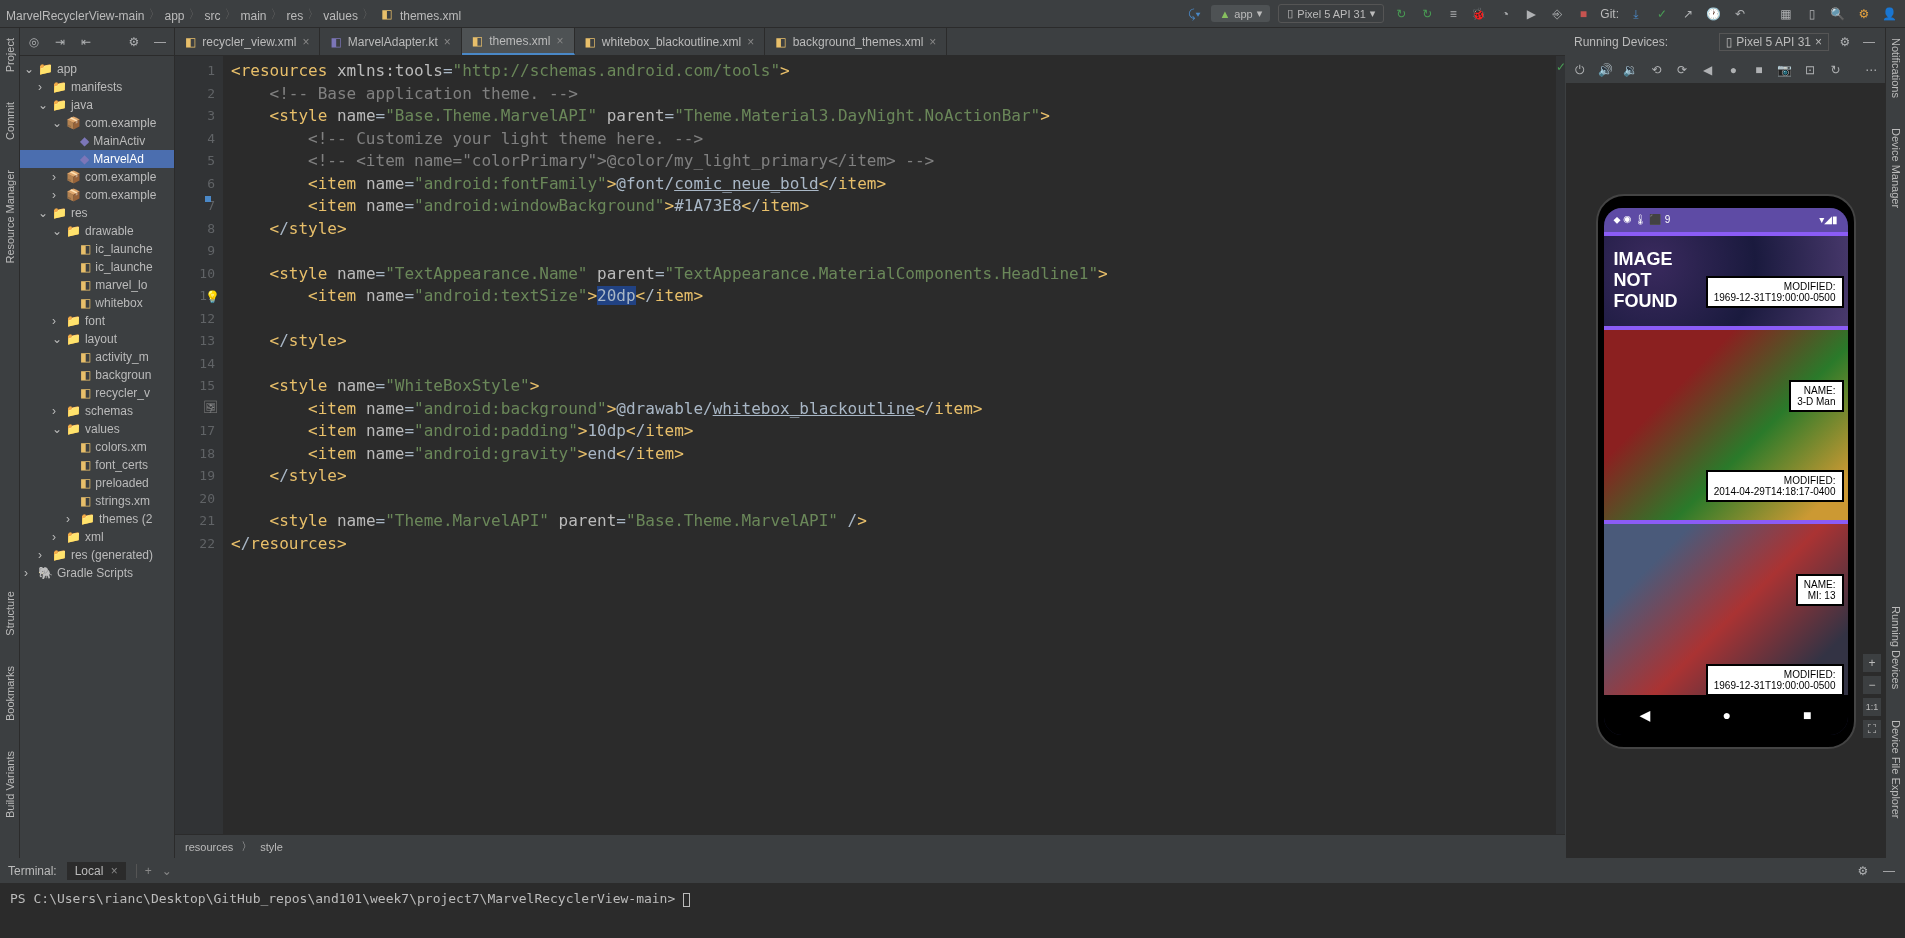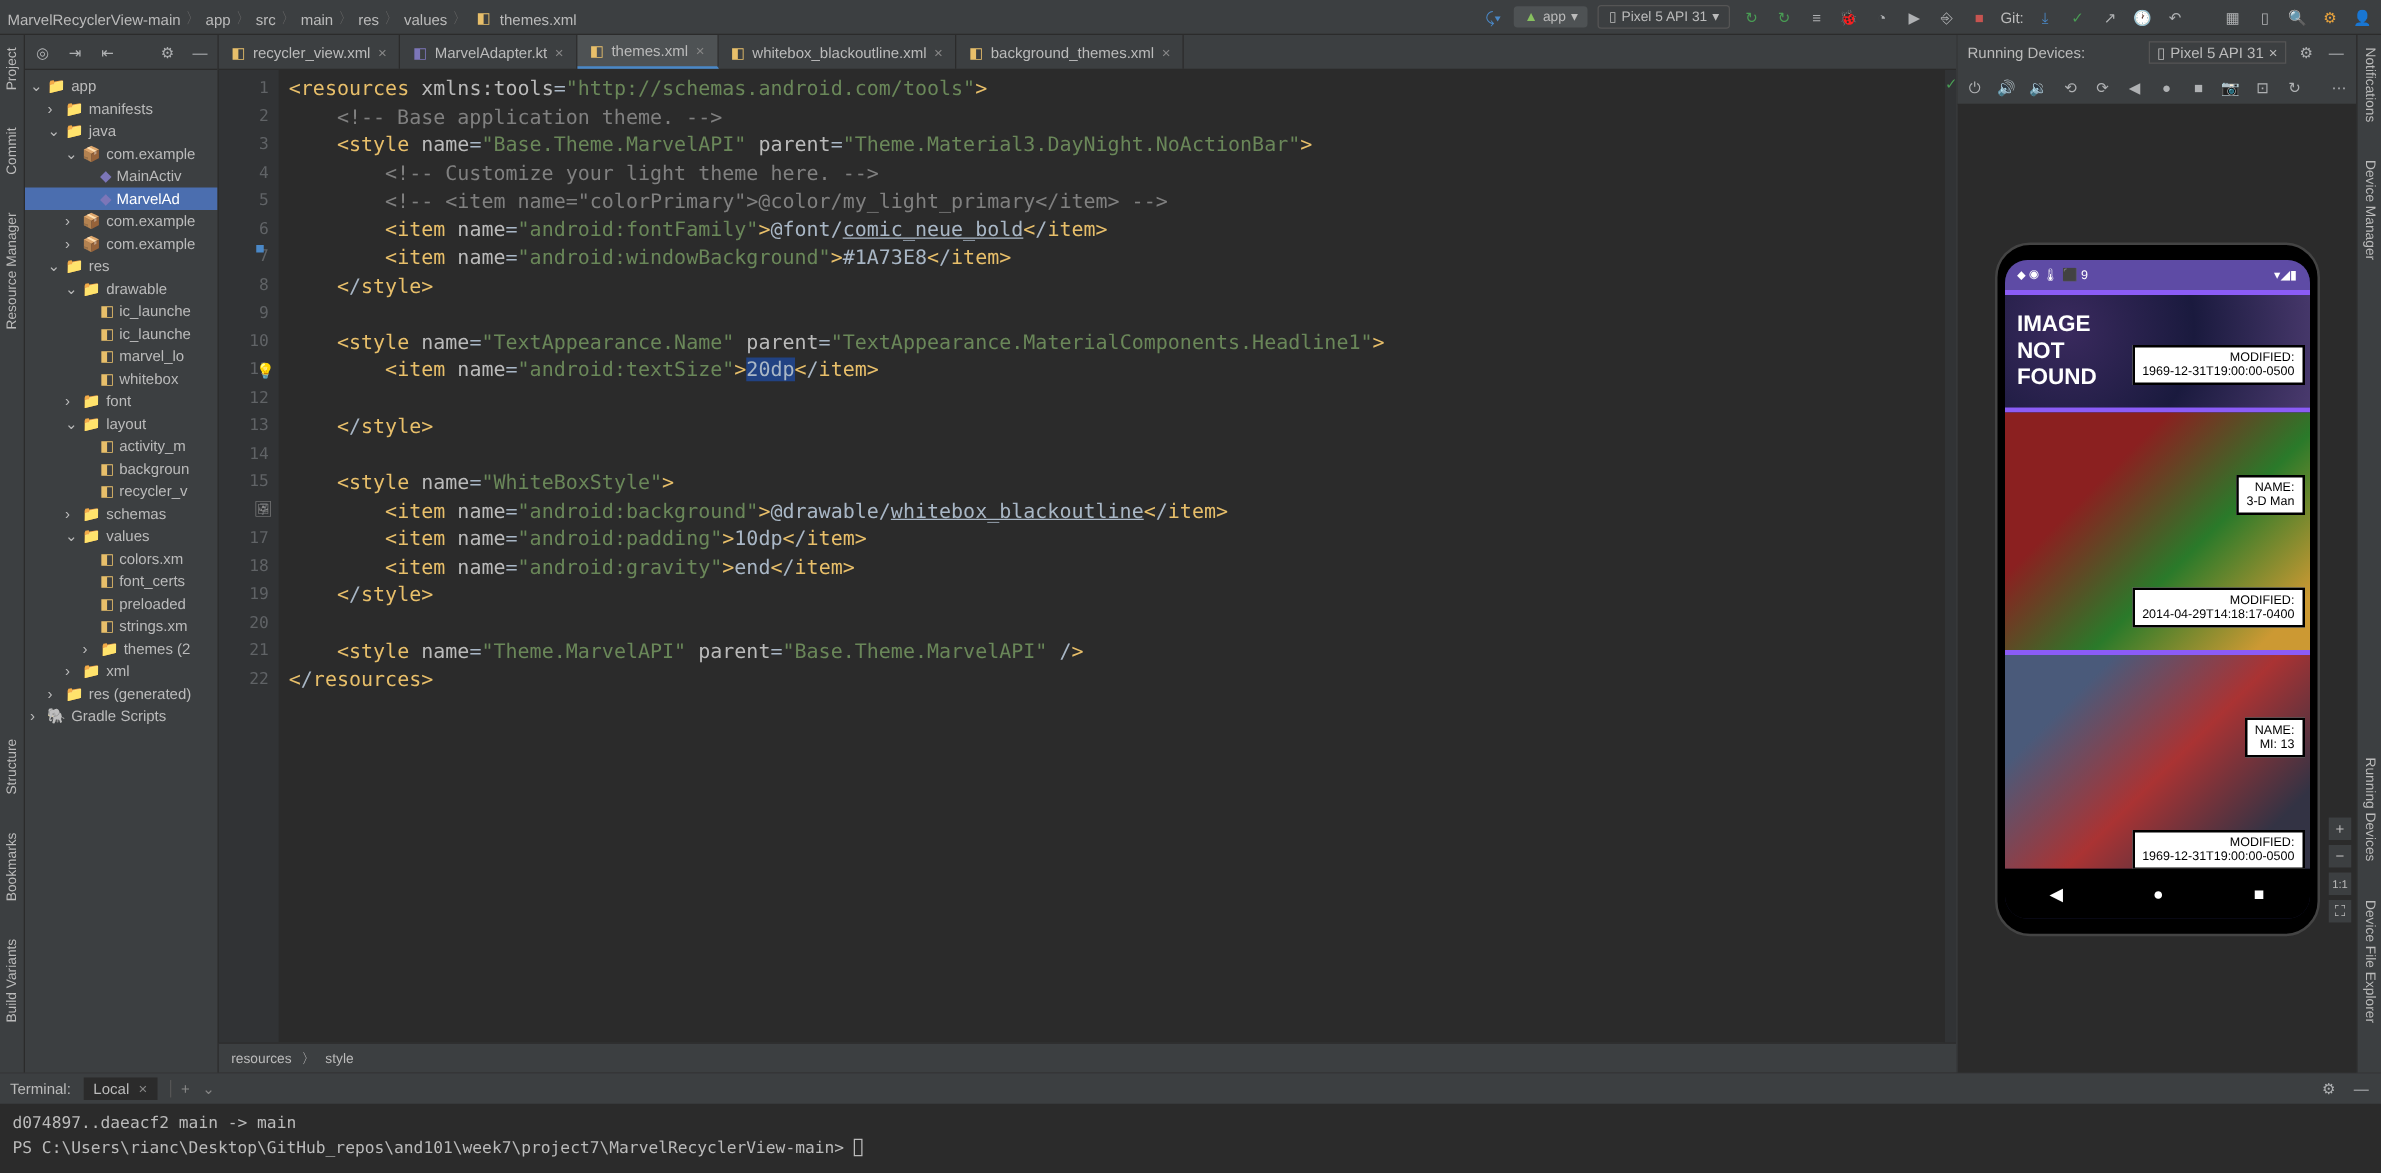--- a/index.html
+++ b/index.html
@@ -472,16 +472,15 @@
       <span>Local</span>
       <span style="color:#888; margin-left:4px">×</span>
     </span>
     <span style="color:#888; border-left:1px solid #555; padding-left:8px">+</span>
     <span style="color:#888">⌄</span>
     <span style="flex:1"></span>
     <span class="proj-icon">⚙</span>
     <span class="proj-icon">—</span>
   </div>
   <div class="terminal-content">
-    <div>   d074897..daeacf2  main -&gt; main</div>
     <div><span>PS C:\Users\rianc\Desktop\GitHub_repos\and101\week7\project7\MarvelRecyclerView-main&gt; </span><span style="border:1px solid #bbb; display:inline-block; width:7px; height:14px; vertical-align:middle"></span></div>
   </div>
 </div>
 
 </body></html>

